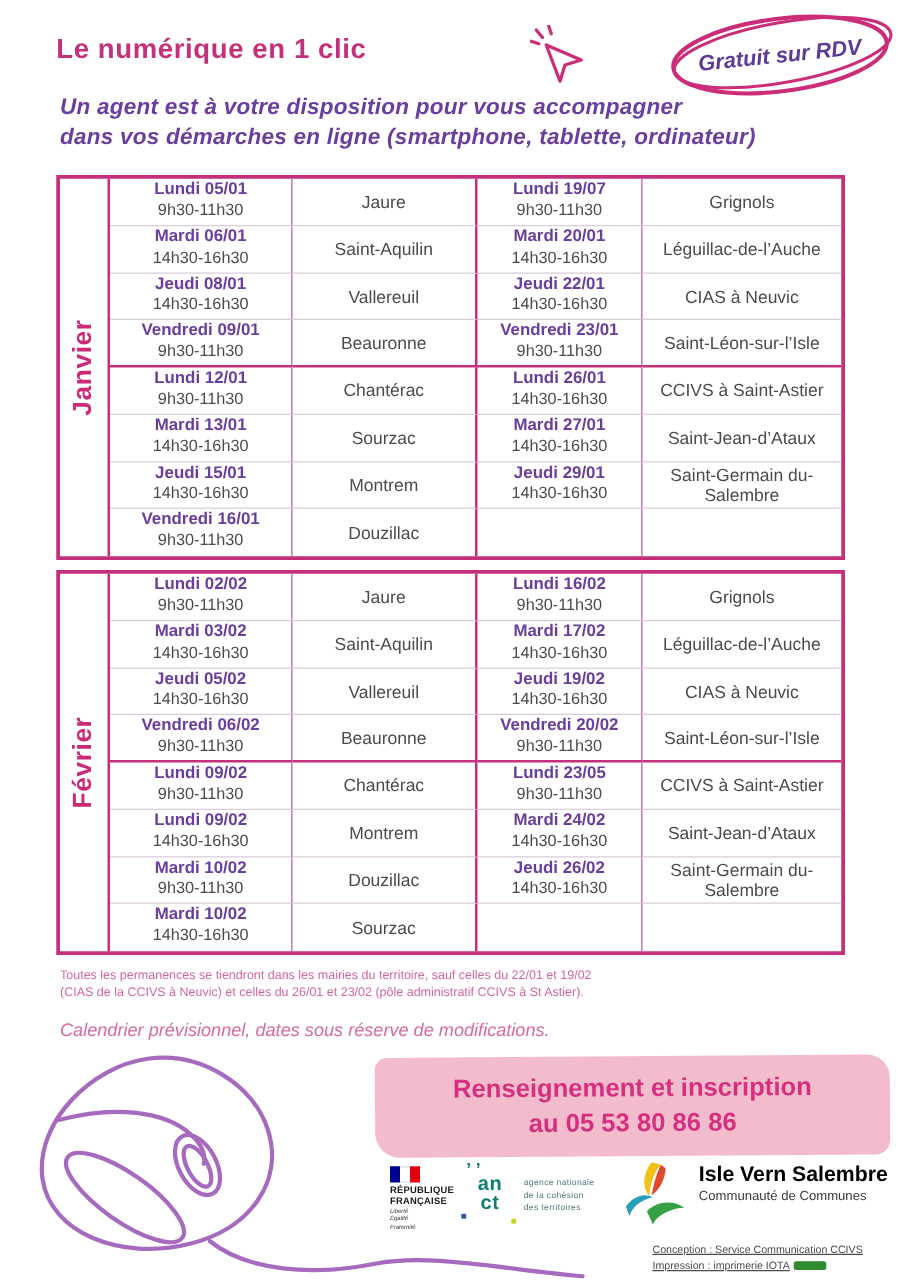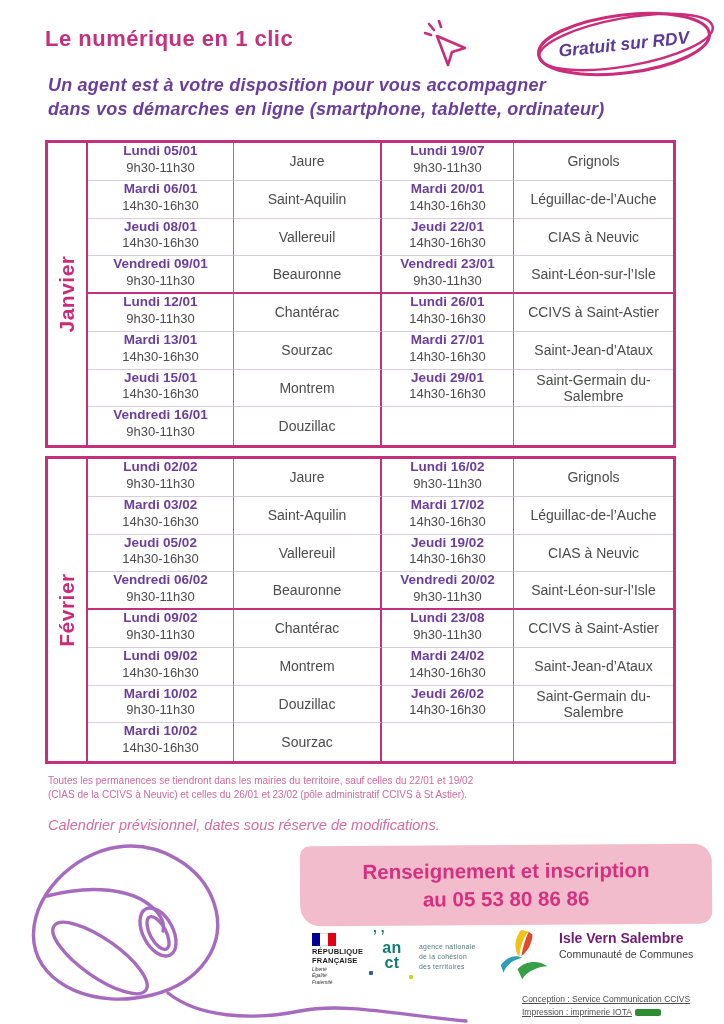--- a/index.html
+++ b/index.html
@@ -106,21 +106,21 @@
     display:flex;flex-direction:column;align-items:center;justify-content:center;
     color:#0e7d75;font-weight:700;font-size:16px;line-height:0.95;
     position:relative;letter-spacing:0.5px;
   }
   .anct-block:before{content:"\2019\2009\2019";position:absolute;top:-4px;left:2px;color:#0e7d75;font-size:14px;}
   .anct-dot-b{position:absolute;left:-2px;bottom:2px;width:4px;height:4px;background:#3558a2;border-radius:1px;}
   .anct-dot-y{position:absolute;right:0;bottom:-2px;width:4px;height:4px;background:#c8d32a;border-radius:1px;}
   .anct-text{font-size:6.8px;color:#50797b;line-height:1.45;margin-left:6px;margin-top:9px;letter-spacing:0.3px;}
   .ivs-logo{position:absolute;left:497px;top:927px;display:flex;align-items:flex-start;}
   .ivs-text{margin-left:6px;margin-top:4px;}
-  .ivs-name{font-size:14px;font-weight:700;color:#701a75;line-height:1.05;}
+  .ivs-name{font-size:17px;font-weight:700;color:#000000;line-height:1.05;}
   .ivs-sub{font-size:10.5px;font-weight:400;color:#3c3c3c;margin-top:2px;}
   .credits{position:absolute;left:522px;top:993px;font-size:8.5px;color:#4d4d4d;line-height:1.5;text-decoration:underline;}
   .imprim-mark{
     display:inline-block;width:26px;height:7px;background:#2e8b2e;border-radius:2px;
     vertical-align:middle;margin-left:3px;
   }
 </style>
 </head>
 <body>
 
@@ -280,21 +280,21 @@
       <div class="day">Vendredi 20/02</div>
       <div class="time">9h30-11h30</div>
     </div>
     <div class="cell place-cell pr sep">Saint-Léon-sur-l’Isle</div>
     <div class="cell date-cell dl">
       <div class="day">Lundi 09/02</div>
       <div class="time">9h30-11h30</div>
     </div>
     <div class="cell place-cell pl">Chantérac</div>
     <div class="cell date-cell dr">
-      <div class="day">Lundi 23/08</div>
+      <div class="day">Lundi 23/05</div>
       <div class="time">9h30-11h30</div>
     </div>
     <div class="cell place-cell pr">CCIVS à Saint-Astier</div>
     <div class="cell date-cell dl">
       <div class="day">Lundi 09/02</div>
       <div class="time">14h30-16h30</div>
     </div>
     <div class="cell place-cell pl">Montrem</div>
     <div class="cell date-cell dr">
       <div class="day">Mardi 24/02</div>

